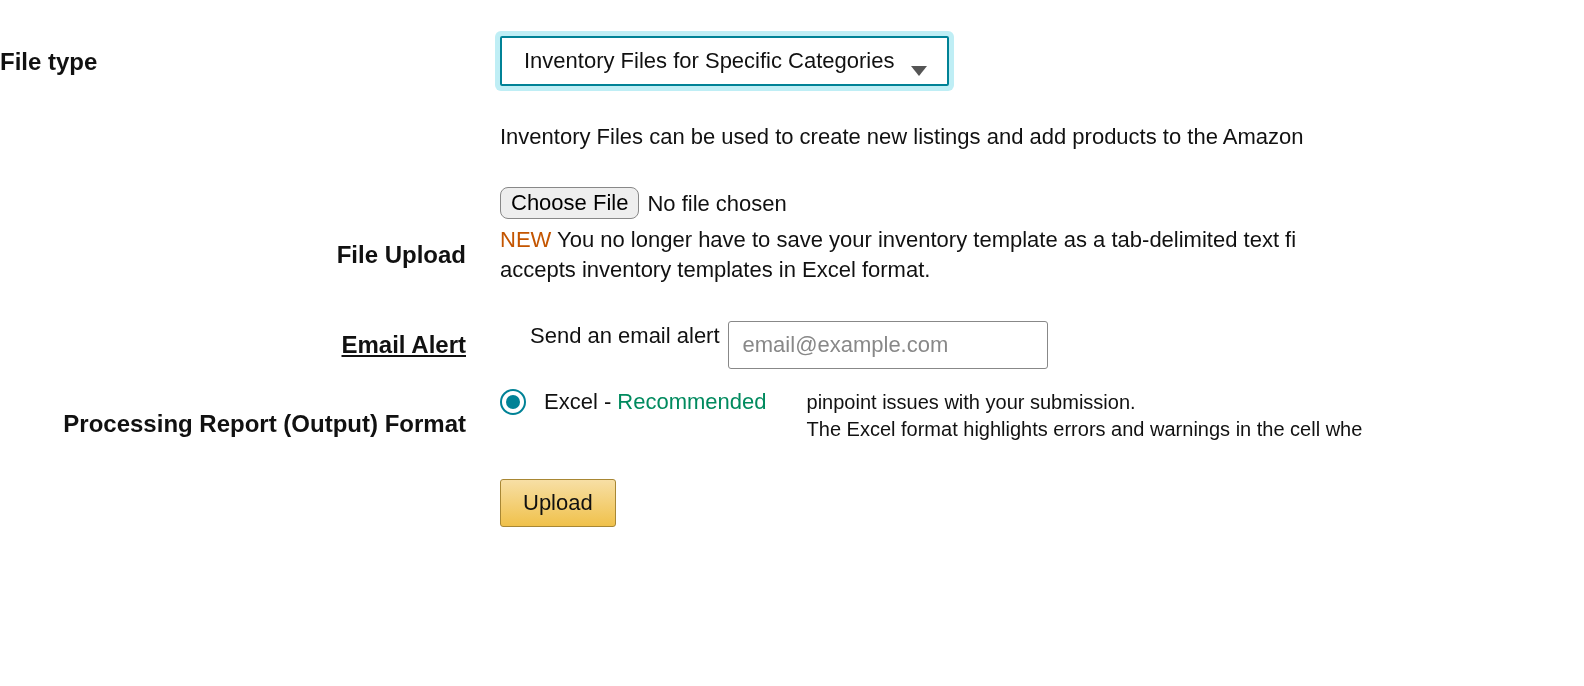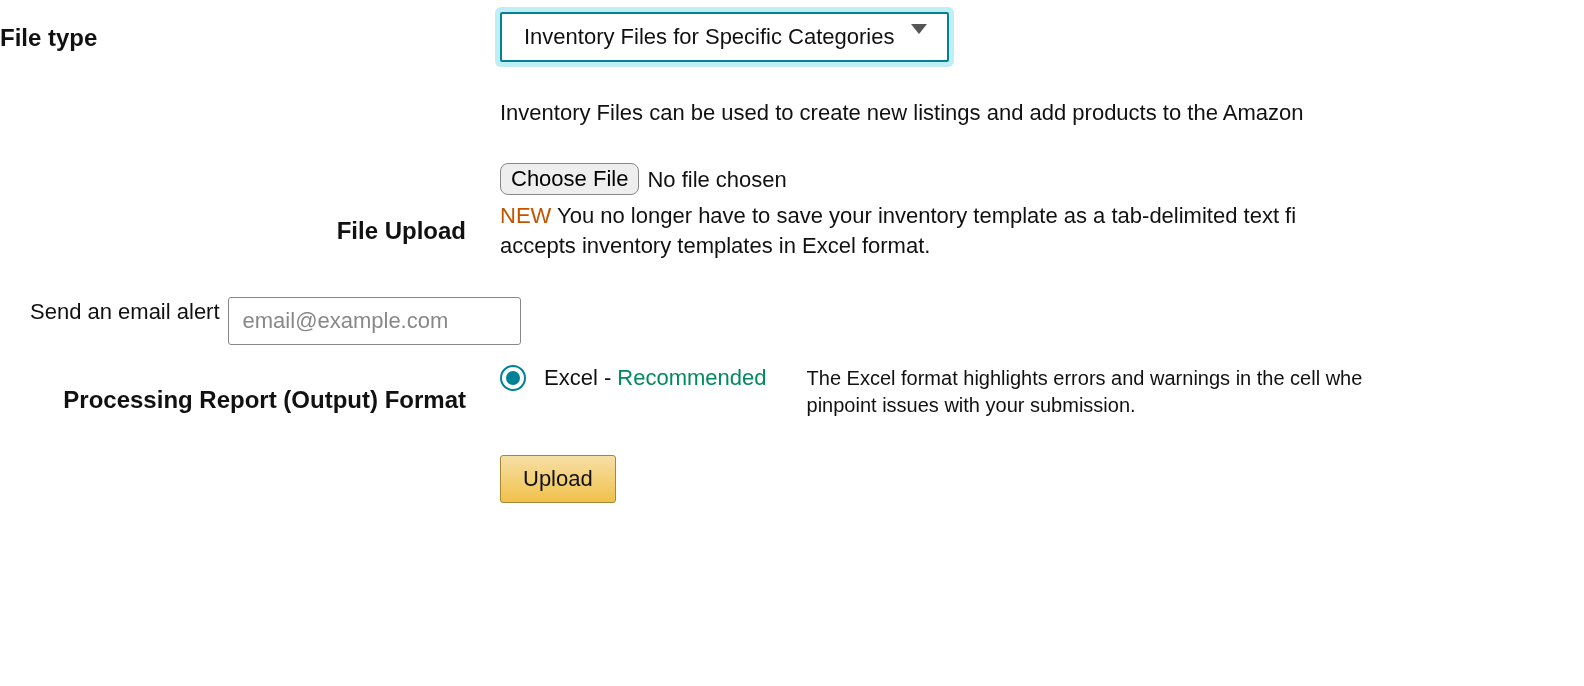--- a/index.html
+++ b/index.html
@@ -6,21 +6,21 @@
     body {
       font-family: "Amazon Ember", Arial, Helvetica, sans-serif;
       background: #fff;
       color: #111;
       font-size: 22px;
       line-height: 1.35;
       width: 1584px;
       height: 686px;
       overflow: hidden;
     }
-    .form { padding-top: 12px; }
+    .form { padding-top: 36px; }
     .row {
       display: flex;
       align-items: flex-start;
       margin-bottom: 18px;
     }
     .label-col {
       width: 500px;
       text-align: right;
       padding-right: 34px;
       font-weight: 700;
@@ -30,21 +30,21 @@
     }
     .content-col {
       flex: 1;
       min-width: 0;
     }
     .v-center { display:flex; align-items:center; }
 
     
     .select-wrap {
       display: inline-flex;
-      align-items: flex-start;
+      align-items: flex-end;
       border: 2px solid #008296;
       box-shadow: 0 0 0 5px #bfeef5;
       border-radius: 2px;
       padding: 8px 20px 8px 22px;
       cursor: pointer;
       user-select: none;
       gap: 16px;
     }
     .select-text { font-size: 22px; color:#111; }
     .chevron {
@@ -79,21 +79,21 @@
     
     .email-label { text-decoration: underline; font-weight:700; }
     .email-row { display:flex; gap: 8px; white-space: nowrap; }
     .prefix-text { padding-left: 30px; }
     .email-input {
       font-size: 22px;
       color:#c2410c;
       border: 1px solid #888;
       border-radius: 3px;
       padding: 10px 14px;
-      width: 293px;
+      width: 320px;
     }
     .email-input::placeholder { color:#888; }
 
     
     .radio-group { display:flex; flex-direction:column; gap:6px; }
     .radio-option { display:flex; align-items:center; gap:18px; cursor:pointer; }
     .radio-dot {
       width: 26px; height: 26px;
       border: 2px solid #888;
       border-radius: 50%;
@@ -153,20 +153,21 @@
         <span class="no-file">No file chosen</span>
       </div>
       <div class="upload-note">
         <span class="new-tag">NEW</span><span> You no longer have to save your inventory template as a tab-delimited text fi</span>
       </div>
       <div class="upload-note-2">accepts inventory templates in Excel format.</div>
     </div>
   </div>
 
   <div class="row rowgap-lg" style="align-items:center;">
+    <div class="label-col email-label">Email Alert</div>
     <div class="content-col">
       <div class="email-row">
         <span class="prefix-text">Send an email alert</span>
         <input class="email-input" type="text" placeholder="email@example.com" style="">
       </div>
     </div>
   </div>
 
   <div class="row rowgap-md" style="align-items:center;">
     <div class="label-col" style="padding-top:18px;">Processing Report (Output) Format</div>
@@ -174,22 +175,22 @@
       <div class="format-flex">
         <div class="radio-group">
           <div class="radio-option">
             <span class="radio-dot selected"></span>
             <span>
               <span>Excel - </span><span class="recommended">Recommended</span>
             </span>
           </div>
         </div>
         <div class="format-help">
+          <div>pinpoint issues with your submission.</div>
           <div>The Excel format highlights errors and warnings in the cell whe</div>
-          <div>pinpoint issues with your submission.</div>
         </div>
       </div>
     </div>
   </div>
 
   <div class="row rowgap-lg">
     <div class="label-col"></div>
     <div class="content-col">
       <button class="upload-btn">Upload</button>
     </div>

